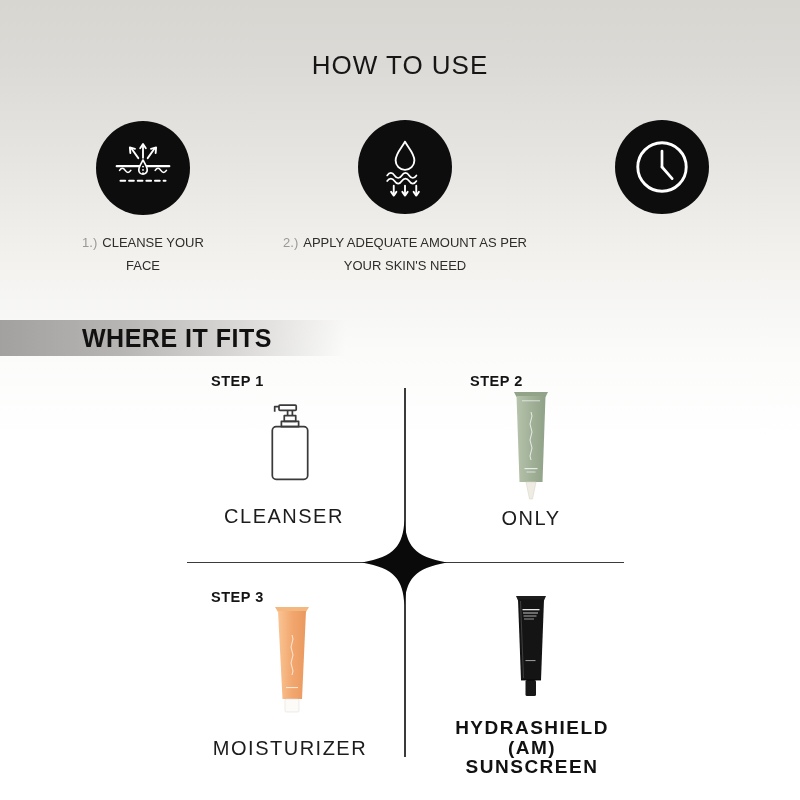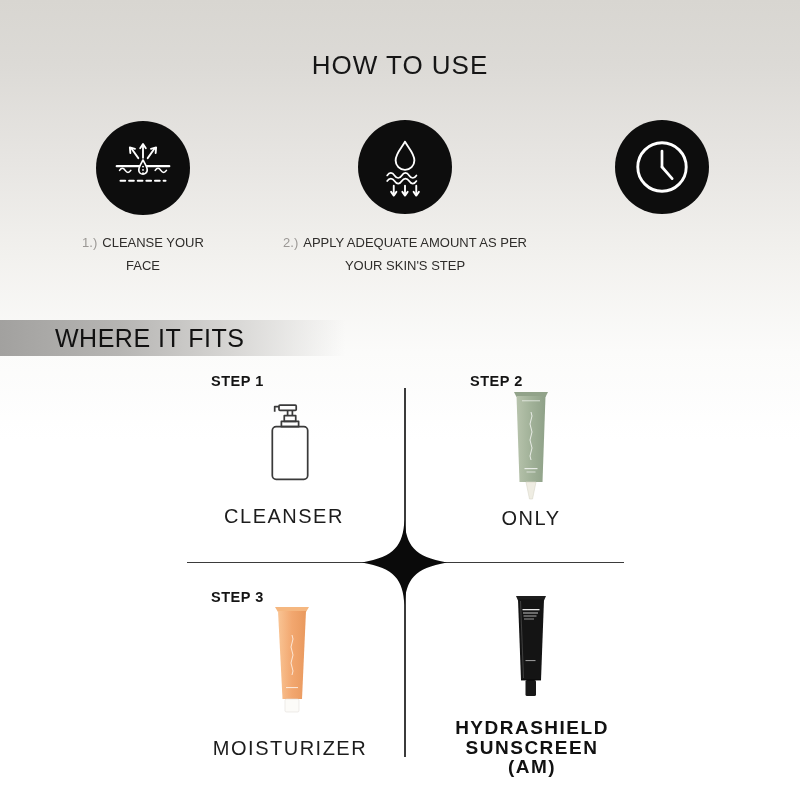--- a/index.html
+++ b/index.html
@@ -21,21 +21,21 @@
   .caption{
     font-size:13px;line-height:23px;color:#2f2d2b;text-align:center;
   }
   .caption .num{color:#9b9895;margin-right:5px;}
   
   .section-bar{
     left:0;top:320px;width:345px;height:36px;
     background:linear-gradient(90deg,#a2a19f 0%,#b6b5b3 35%,#d8d7d5 68%,rgba(250,250,249,0) 100%);
   }
   .section-bar .bar-title{
-    line-height:36px;padding-left:55px;font-size:25px;font-weight:normal;
+    line-height:36px;padding-left:82px;font-size:25px;font-weight:bold;
     letter-spacing:0.5px;color:#111;white-space:nowrap;
   }
   .divider{background:#3b3b3b;}
   .step-label{font-size:14.5px;font-weight:bold;letter-spacing:0.5px;color:#141414;}
   .product-name{
     font-size:20px;letter-spacing:1.5px;color:#1c1c1c;text-align:center;white-space:nowrap;
   }
   .sunscreen-name{
     font-size:19px;font-weight:bold;letter-spacing:1.5px;color:#111;
     text-align:center;line-height:19.5px;
@@ -92,21 +92,21 @@
         <path d="M32,32 V15.5" stroke-width="2.8"></path>
         <path d="M32,32 L42.5,44" stroke-width="2.8"></path>
       </g>
     </svg>
   </div>
 
   <div class="abs caption" style="left:77px;top:231px;width:132px;">
     <span class="num">1.)</span><span>CLEANSE YOUR FACE</span>
   </div>
   <div class="abs caption" style="left:276px;top:231px;width:258px;">
-    <span class="num">2.)</span><span>APPLY ADEQUATE AMOUNT AS PER YOUR SKIN'S STEP</span>
+    <span class="num">2.)</span><span>APPLY ADEQUATE AMOUNT AS PER YOUR SKIN'S NEED</span>
   </div>
 
   <div class="abs section-bar">
     <div class="bar-title">WHERE IT FITS</div>
   </div>
 
   <div class="abs divider" style="left:404px;top:388px;width:1.5px;height:369px;"></div>
   <div class="abs divider" style="left:187px;top:562px;width:437px;height:1.4px;"></div>
   <svg class="abs" style="left:362px;top:520px;" width="85" height="85" viewBox="0 0 100 100">
     <path d="M50,0 C52,30 61,43 100,50 C61,57 52,70 50,100 C48,70 39,57 0,50 C39,43 48,30 50,0 Z" fill="#0a0a0a"></path>
@@ -168,17 +168,17 @@
     <rect x="8.5" y="13" width="17" height="1.3" fill="rgba(255,255,255,0.9)"></rect>
     <rect x="9" y="16.5" width="15" height="1" fill="rgba(255,255,255,0.75)"></rect>
     <rect x="9.5" y="19.5" width="13" height="1" fill="rgba(255,255,255,0.65)"></rect>
     <rect x="10" y="22.5" width="10" height="1" fill="rgba(255,255,255,0.55)"></rect>
     <rect x="11.5" y="64" width="10" height="1.1" fill="rgba(255,255,255,0.55)"></rect>
     <rect x="11.5" y="84" width="10.5" height="16" rx="1.5" fill="#171717"></rect>
     <path d="M7,84 H27" stroke="#000" stroke-width="0.8"></path>
   </svg>
   <div class="abs sunscreen-name" style="left:432px;top:718px;width:200px;">
     <div>HYDRASHIELD</div>
+    <div>(AM)</div>
     <div>SUNSCREEN</div>
-    <div>(AM)</div>
   </div>
 
 </div>
 
 </body></html>

